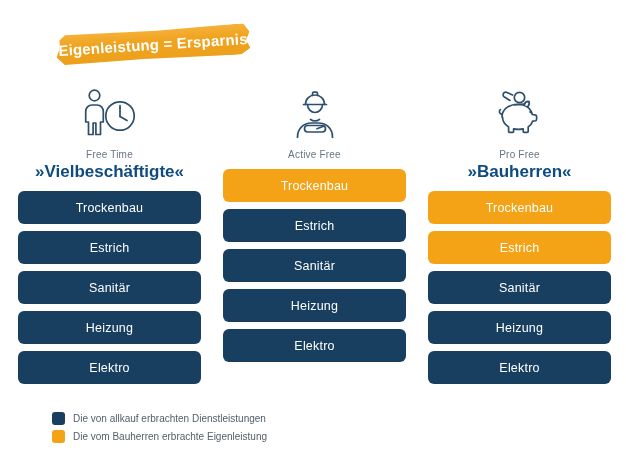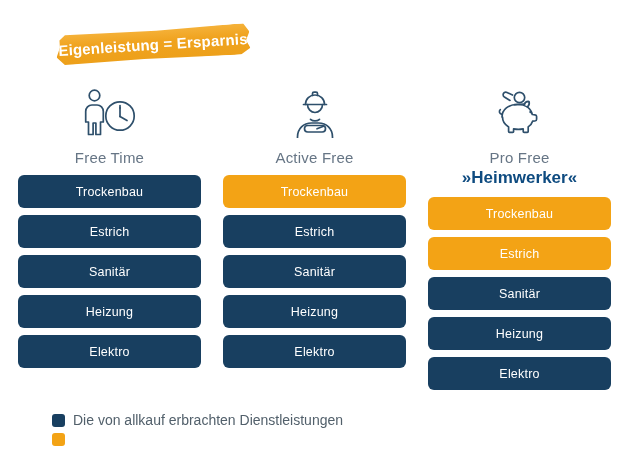--- a/index.html
+++ b/index.html
@@ -16,34 +16,34 @@
     display:flex;align-items:center;justify-content:center;
   }
   .banner-label{
     color:#ffffff;font-size:15px;font-weight:bold;letter-spacing:.2px;white-space:nowrap;
   }
   
   .columns{position:absolute;top:88px;left:18px;display:flex;gap:22px;}
   .column{width:183px;display:flex;flex-direction:column;align-items:center;}
   .icon-slot{height:50px;display:flex;align-items:flex-end;justify-content:center;}
   .icon-slot svg{display:block;}
-  .col-subtitle{margin-top:11px;font-size:15px;color:#667585;letter-spacing:.2px;}
+  .col-subtitle{margin-top:11px;font-size:10px;color:#667585;letter-spacing:.2px;}
   .col-title{margin-top:2px;font-size:17px;font-weight:bold;color:#0e4b80;white-space:nowrap;}
   .bar-list{margin-top:9px;width:100%;display:flex;flex-direction:column;gap:7px;}
   .bar{
     height:33px;border-radius:6px;display:flex;align-items:center;justify-content:center;
     color:#ffffff;font-size:12.5px;letter-spacing:.2px;
   }
   .bar-blue{background:#183f60;}
   .bar-orange{background:#f3a315;}
   
   .legend{position:absolute;left:52px;top:412px;display:flex;flex-direction:column;gap:5px;}
   .legend-row{display:flex;align-items:center;gap:8px;}
   .legend-swatch{width:13px;height:13px;border-radius:3px;flex:0 0 auto;}
-  .legend-label{font-size:14px;color:#52606b;text-align:right;}
+  .legend-label{font-size:10px;color:#52606b;text-align:right;}
 </style>
 </head>
 <body>
 
 <div class="stage">
 
   <div class="banner">
     <span class="banner-label">Eigenleistung = Ersparnis</span>
   </div>
 
@@ -53,20 +53,21 @@
           <svg width="62" height="50" viewBox="0 0 62 50" fill="none" stroke="#2e4f6b" stroke-width="1.7" stroke-linecap="round" stroke-linejoin="round">
     <circle cx="41" cy="28" r="14.2"></circle>
     <path d="M41,17.5 v2.6"></path>
     <path d="M41,28.5 L41,19.8"></path>
     <path d="M41,28.5 L48,32.6"></path>
     <circle cx="15.5" cy="7.5" r="5.3" fill="#ffffff"></circle>
     <path fill="#ffffff" d="M9.5,46.5 v-12.5 h-2.8 v-10.5 c0,-3.6 2.7,-6.5 6.2,-6.5 h5.2 c3.5,0 6.2,2.9 6.2,6.5 v10.5 h-2.8 v12.5 h-4.6 v-11.5 h-2.8 v11.5 z"></path>
   </svg>
         </div>
     <div class="col-subtitle">Free Time</div>
+    <div class="col-title">»Vielbeschäftigte«</div>
     <div class="bar-list">
           <div class="bar bar-blue">Trockenbau</div>
           <div class="bar bar-blue">Estrich</div>
           <div class="bar bar-blue">Sanitär</div>
           <div class="bar bar-blue">Heizung</div>
           <div class="bar bar-blue">Elektro</div>
         </div>
   </div>
 
   <div class="column">
@@ -98,35 +99,36 @@
     <path d="M20.5,7 l-5.5,-2.6 c-1.8,-0.9 -3.9,0.4 -3.9,2.4 c0,0.9 0.5,1.8 1.3,2.3 l5.6,3.3"></path>
     <circle cx="27.5" cy="9.5" r="5.2"></circle>
     <path d="M22.5,16.6 l10,-0.6"></path>
     <path d="M10,26.3 c-2.6,-0.5 -3.4,-3 -1.7,-4.6"></path>
     <path d="M10,29 c0,-7.5 6.5,-12.5 15.5,-12.5 c8,0 13.5,4 14.8,10 l2.7,0.3 c1,0.1 1.6,0.8 1.6,1.8 v2.6 c0,1 -0.7,1.7 -1.7,1.8 l-2.3,0.2 c-0.7,2.3 -2.3,4.3 -4.4,5.7 v4.6 c0,0.5 -0.4,0.9 -0.9,0.9 h-3.2 c-0.5,0 -0.9,-0.4 -0.9,-0.9 v-2.6 c-1.5,0.3 -3.1,0.5 -4.8,0.5 c-1.7,0 -3.3,-0.2 -4.8,-0.5 v2.6 c0,0.5 -0.4,0.9 -0.9,0.9 h-3.2 c-0.5,0 -0.9,-0.4 -0.9,-0.9 v-4.6 c-3.8,-2.3 -6.1,-5.9 -6.1,-9.9 z"></path>
     <path d="M32,17 c0.8,-2.3 2.6,-3.8 5,-3.5 c0.6,2 0,4.2 -1.6,5.6"></path>
     <circle cx="38.5" cy="24" r="1.2" fill="#2e4f6b" stroke="none"></circle>
   </svg>
         </div>
     <div class="col-subtitle">Pro Free</div>
-    <div class="col-title">»Heimwerker«</div>
+    <div class="col-title">»Bauherren«</div>
     <div class="bar-list">
           <div class="bar bar-orange">Trockenbau</div>
           <div class="bar bar-orange">Estrich</div>
           <div class="bar bar-blue">Sanitär</div>
           <div class="bar bar-blue">Heizung</div>
           <div class="bar bar-blue">Elektro</div>
         </div>
   </div>
 </div>
 
   <div class="legend">
   <div class="legend-row">
     <span class="legend-swatch" style="background: rgb(24, 63, 96);"></span>
     <span class="legend-label">Die von allkauf erbrachten Dienstleistungen</span>
   </div>
 
   <div class="legend-row">
     <span class="legend-swatch" style="background: rgb(243, 163, 21);"></span>
+    <span class="legend-label">Die vom Bauherren erbrachte Eigenleistung</span>
   </div>
 </div>
 
 </div>
 
 </body></html>

